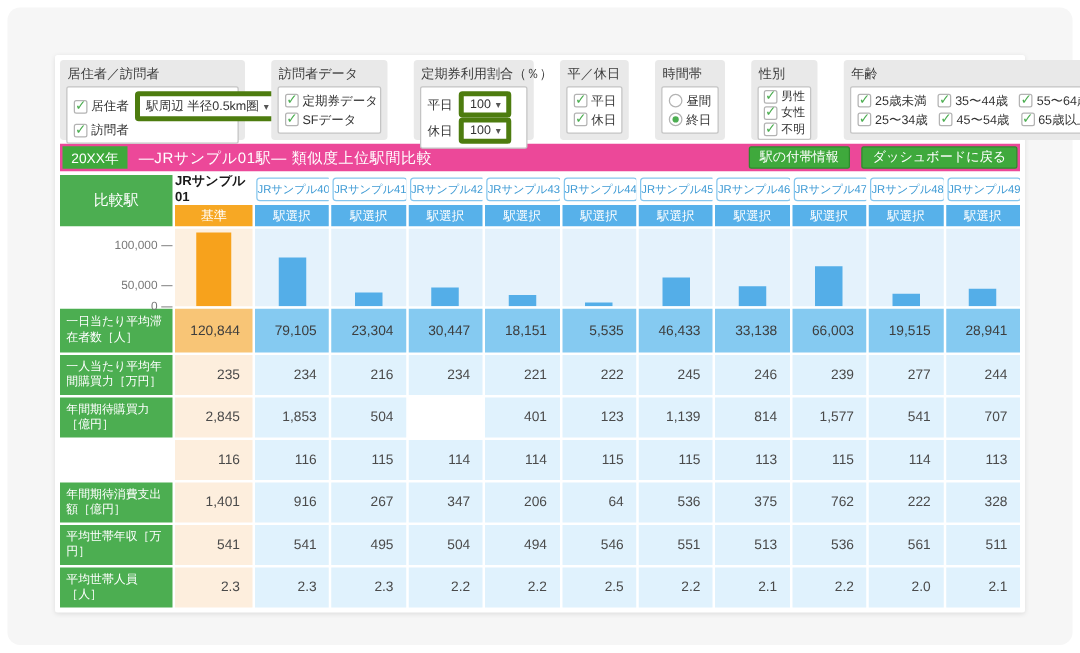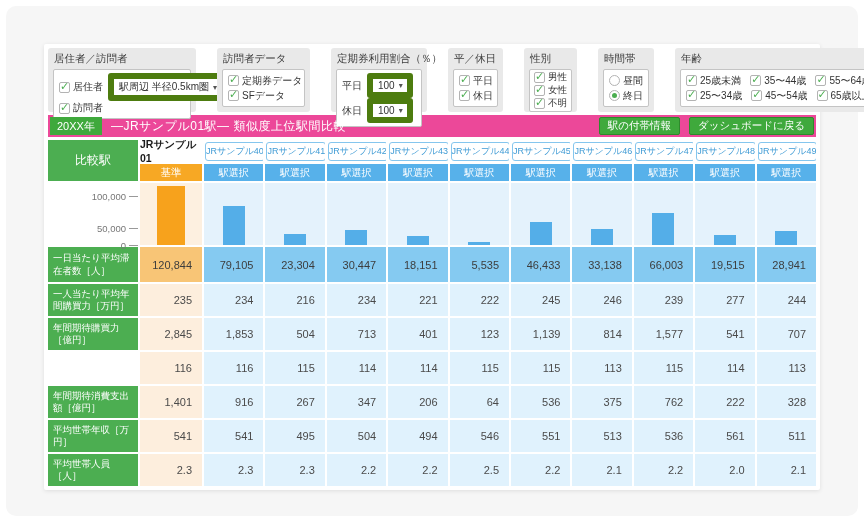--- a/index.html
+++ b/index.html
@@ -44,21 +44,21 @@
   .radio {
     width: 11px; height: 11px; background: #fff; border: 1px solid #b3b3b3;
     border-radius: 50%; position: relative; flex: 0 0 auto;
   }
   .radio.on::after {
     content: ""; position: absolute; left: 2px; top: 2px;
     width: 5px; height: 5px; border-radius: 50%; background: #4cae51;
   }
   .ctl-select {
     display: inline-flex; align-items: center; gap: 4px;
-    background: #fff; border: 6px solid #4d7c0f; border-radius: 3px;
+    background: #fff; border: 4px solid #4d7c0f; border-radius: 3px;
     padding: 1px 4px 1px 5px; font-size: 10px; color: #333; cursor: pointer; white-space: nowrap;
   }
   .caret { font-size: 8px; color: #555; }
   .g-resident { width: 148px; }
   .g-vdata    { width: 93px; }
   .g-ratio    { width: 96px; }
   .g-daytype  { width: 55px; }
   .g-time     { width: 56px; }
   .g-gender   { width: 58px; }
   .g-age      { flex: 1; }
@@ -212,48 +212,48 @@
             <span class="cbox on"></span>
             <span>平日</span>
           </label>
           <label class="cb">
             <span class="cbox on"></span>
             <span>休日</span>
           </label>
         </div>
       </div>
 
+      <div class="fgroup g-time">
+        <div class="fg-title">時間帯</div>
+        <div class="fg-box">
+          <label class="cb">
+            <span class="radio"></span>
+            <span>昼間</span>
+          </label>
+          <label class="cb">
+            <span class="radio on"></span>
+            <span>終日</span>
+          </label>
+        </div>
+      </div>
+
       <div class="fgroup g-gender">
         <div class="fg-title">性別</div>
         <div class="fg-box">
           <label class="cb">
             <span class="cbox on"></span>
             <span>男性</span>
           </label>
           <label class="cb">
             <span class="cbox on"></span>
             <span>女性</span>
           </label>
           <label class="cb">
             <span class="cbox on"></span>
             <span>不明</span>
-          </label>
-        </div>
-      </div>
-
-      <div class="fgroup g-time">
-        <div class="fg-title">時間帯</div>
-        <div class="fg-box">
-          <label class="cb">
-            <span class="radio"></span>
-            <span>昼間</span>
-          </label>
-          <label class="cb">
-            <span class="radio on"></span>
-            <span>終日</span>
           </label>
         </div>
       </div>
 
       <div class="fgroup g-age">
         <div class="fg-title">年齢</div>
         <div class="fg-box">
           <div class="age-row">
             <label class="cb">
               <span class="cbox on"></span>
@@ -410,21 +410,20 @@
         <div class="cell val" style="grid-area: 5 / 7;">222</div>
         <div class="cell val" style="grid-area: 5 / 8;">245</div>
         <div class="cell val" style="grid-area: 5 / 9;">246</div>
         <div class="cell val" style="grid-area: 5 / 10;">239</div>
         <div class="cell val" style="grid-area: 5 / 11;">277</div>
         <div class="cell val" style="grid-area: 5 / 12;">244</div>
         <div class="cell row-label" style="grid-area: 6 / 1;">年間期待購買力［億円］</div>
         <div class="cell val base-val" style="grid-area: 6 / 2;">2,845</div>
         <div class="cell val" style="grid-area: 6 / 3;">1,853</div>
         <div class="cell val" style="grid-area: 6 / 4;">504</div>
-        <div class="cell val" style="grid-area: 6 / 5;">713</div>
         <div class="cell val" style="grid-area: 6 / 6;">401</div>
         <div class="cell val" style="grid-area: 6 / 7;">123</div>
         <div class="cell val" style="grid-area: 6 / 8;">1,139</div>
         <div class="cell val" style="grid-area: 6 / 9;">814</div>
         <div class="cell val" style="grid-area: 6 / 10;">1,577</div>
         <div class="cell val" style="grid-area: 6 / 11;">541</div>
         <div class="cell val" style="grid-area: 6 / 12;">707</div>
         <div class="cell val base-val" style="grid-area: 7 / 2;">116</div>
         <div class="cell val" style="grid-area: 7 / 3;">116</div>
         <div class="cell val" style="grid-area: 7 / 4;">115</div>

